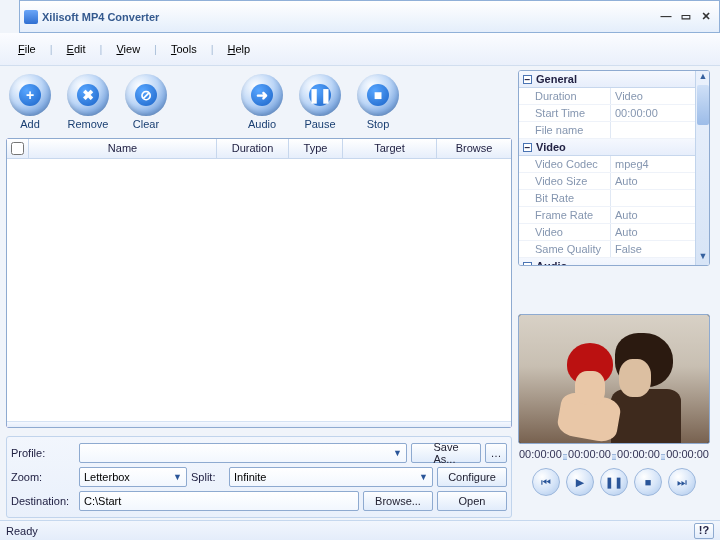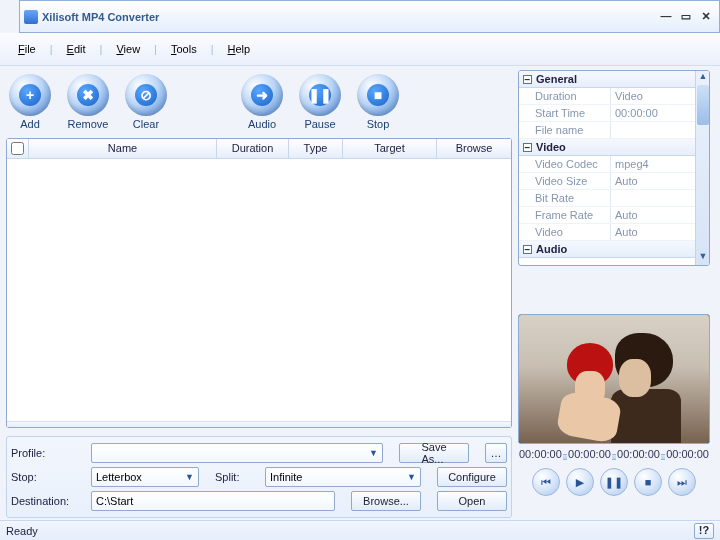--- a/index.html
+++ b/index.html
@@ -27,21 +27,21 @@
 .tbtn .lbl { margin-top: 2px; color: #1a3f72; }
 
 .listpanel { border: 1px solid #8eaad0; border-radius: 3px; background: #a21caf; height: 290px; display:flex; flex-direction:column; }
 .listhead { display:flex; background: linear-gradient(#fff,#e6eefb); border-bottom: 1px solid #c7d7ed; height:20px; }
 .listhead .col { border-right: 1px solid #c7d7ed; padding: 3px 4px; color:#224; text-align:center; }
 .listhead .chk { width:22px; display:flex; align-items:center; justify-content:center; border-right:1px solid #c7d7ed;}
 .listbody { flex:1; background:#fff; }
 .listfoot { height:6px; background:linear-gradient(#f4f8ff,#e6eefb); border-top:1px solid #d4e2f4;}
 
 .bottomform { margin-top: 8px; border: 1px solid #c1d4ec; border-radius: 3px; padding: 4px; background: linear-gradient(#f2f6fd,#e9f0fb); }
-.row { display:flex; align-items:center; gap:16px; height:24px; }
+.row { display:flex; align-items:center; gap:4px; height:24px; }
 .row .lab { width:64px; color:#224; }
 .select, .input { flex:1; height:20px; border:1px solid #8eaad0; background:linear-gradient(#fff,#f2f7fe); padding:0 4px; display:flex; align-items:center; border-radius:2px; }
 .select .arrow { margin-left:auto; color:#2a5599; font-size:9px; }
 .btn { height:20px; padding: 0 26px; border:1px solid #8eaad0; background:linear-gradient(#fdfeff,#e1ecfb); border-radius:2px; cursor:pointer; display:flex; align-items:center; justify-content:center; color:#223; }
 .btn.fixed { width:70px; }
 .btn.sq { width:22px; padding:0; }
 
 .statusbar { position:absolute; left:0; bottom:0; height:20px; width:720px; background:linear-gradient(#f2f6fd,#e4edfa); border-top:1px solid #c6d8ee; display:flex; align-items:center; padding:0 6px; color:#224; }
 .statusbar .qm { margin-left:auto; width:20px; height:16px; border:1px solid #8eaad0; background:linear-gradient(#fff,#e1ecfb); text-align:center; border-radius:2px; cursor:pointer; font-weight:bold; }
 
@@ -155,21 +155,21 @@
     <div class="bottomform">
       <div class="row">
         <div class="lab">Profile:</div>
         <div class="select" style="flex:1">
             <span class="arrow">▼</span>
           </div>
         <div class="btn fixed">Save As...</div>
         <div class="btn sq">…</div>
       </div>
       <div class="row">
-        <div class="lab">Stop:</div>
+        <div class="lab">Zoom:</div>
         <div class="select" style="width:108px;flex:none">
             <span>Letterbox</span>
             <span class="arrow">▼</span>
           </div>
         <div class="lab" style="width:34px">Split:</div>
         <div class="select">
             <span>Infinite</span>
             <span class="arrow">▼</span>
           </div>
         <div class="btn fixed">Configure</div>
@@ -218,20 +218,24 @@
       <div class="proprow">
           <div class="k">Bit Rate</div>
         </div>
       <div class="proprow">
           <div class="k">Frame Rate</div>
           <div class="v">Auto</div>
         </div>
       <div class="proprow">
           <div class="k">Video</div>
           <div class="v">Auto</div>
+        </div>
+      <div class="proprow">
+          <div class="k">Same Quality</div>
+          <div class="v">False</div>
         </div>
       <div class="propgroup">
           <span class="box">−</span>
           <span>Audio</span>
         </div>
 
       <div class="scroll">
           <div class="arr up">▲</div>
           <div class="thumb"></div>
           <div class="arr dn">▼</div>

